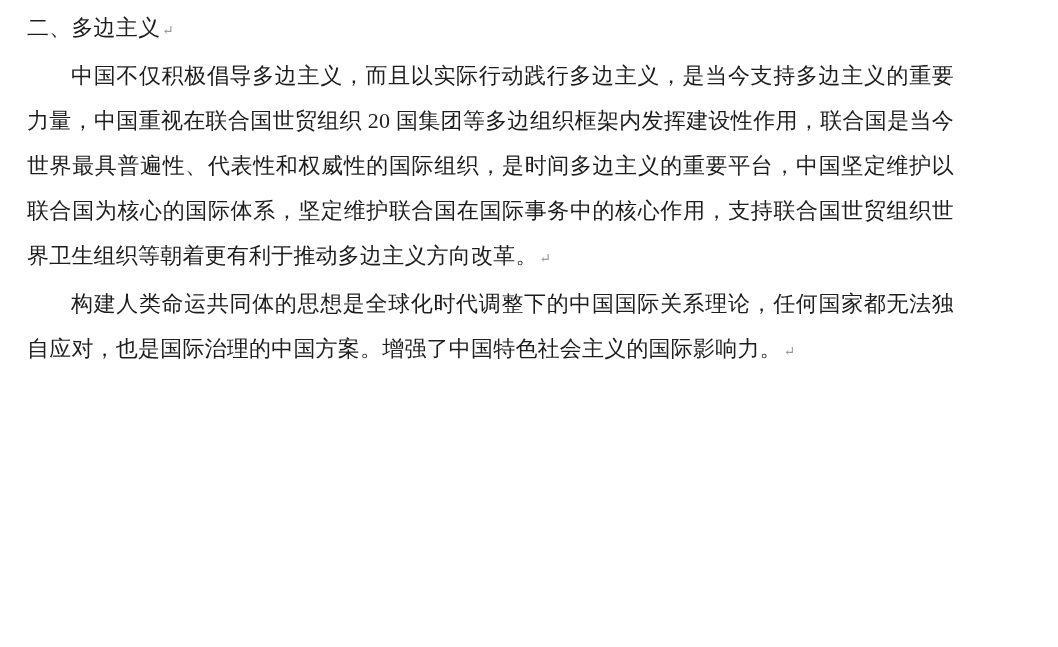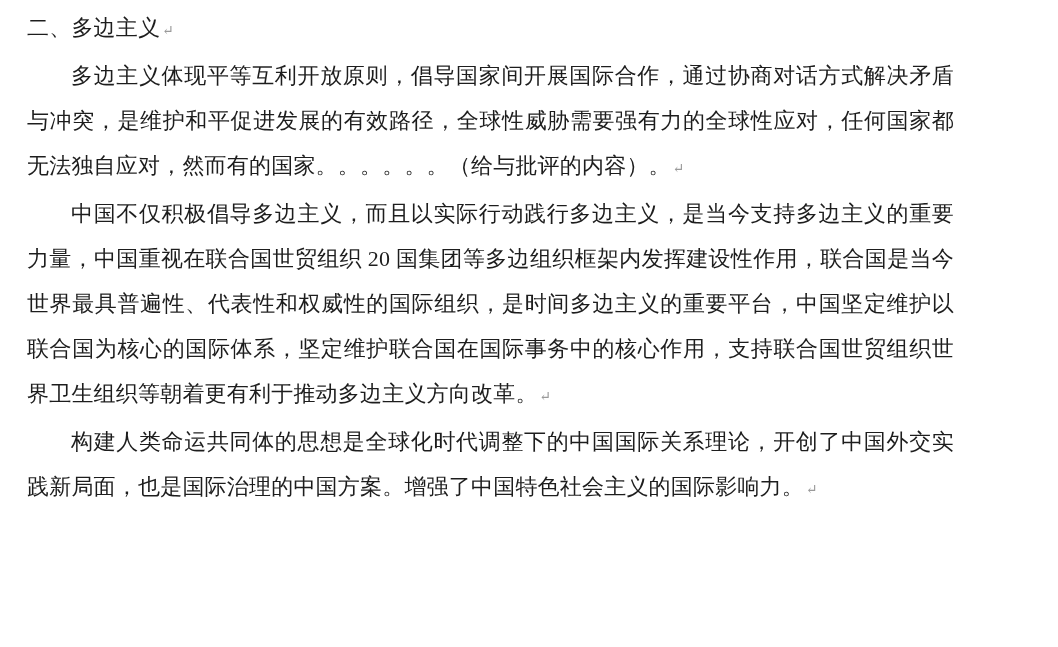--- a/index.html
+++ b/index.html
@@ -41,17 +41,16 @@
     padding-left: 2px;
     letter-spacing: 0;
   }
 </style>
 </head>
 <body>
 
 <div class="page">
   <div id="doc">
       <p class="para heading"><span class="seg">二、多边主义</span><span class="pilcrow" style="color: rgb(154, 154, 154);">↵</span></p>
-      <p class="para body-para"><span class="seg">多边主义体现平等互利开放原则，倡导国家间开展国际合作，通过协商对话方式解决矛盾与冲突，是维护和平促进发展的有效路径，全球性威胁需要强有力的全球性应对，任何国家都无法独自应对，然而有的国家。。。。。。（给与批评的内容）。</span><span class="pilcrow" style="color: rgb(154, 154, 154);">↵</span></p>
       <p class="para body-para"><span class="seg">中国不仅积极倡导多边主义，而且以实际行动</span><span class="seg spellcheck" style="text-decoration-color: rgb(212, 0, 0);">践行</span><span class="seg">多边主义，是当今支持多边主义的重要力量，中国重视在联合国世贸组织 20 国集团等多边组织框架内发挥建设性作用，联合国是当今世界最具普遍性、代表性和权威性的国际组织，是时间多边主义的重要平台，中国坚定维护以联合国为核心的国际体系，坚定维护联合国在国际事务中的核心作用，支持联合国世贸组织世界卫生组织等朝着更有利于推动多边主义方向改革。</span><span class="pilcrow" style="color: rgb(154, 154, 154);">↵</span></p>
-      <p class="para body-para"><span class="seg">构建人类命运共同体的思想是全球化时代调整下的中国国际关系理论，开创了中国外交实践新局面，也是国际治理的中国方案。增强了中国特色社会主义的国际影响力。</span><span class="pilcrow" style="color: rgb(154, 154, 154);">↵</span></p>
+      <p class="para body-para"><span class="seg">构建人类命运共同体的思想是全球化时代调整下的中国国际关系理论，任何国家都无法独自应对，也是国际治理的中国方案。增强了中国特色社会主义的国际影响力。</span><span class="pilcrow" style="color: rgb(154, 154, 154);">↵</span></p>
     </div>
 </div>
 
 </body></html>

